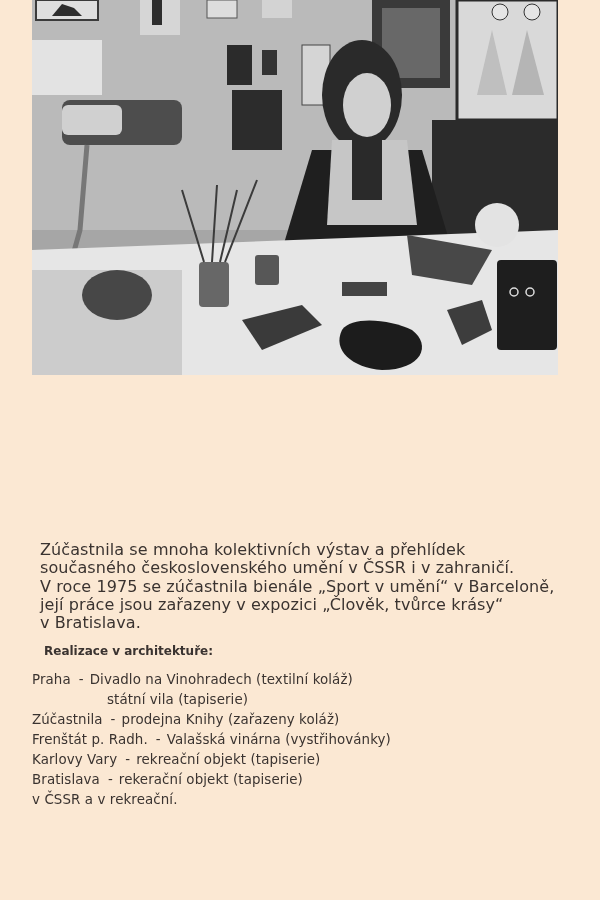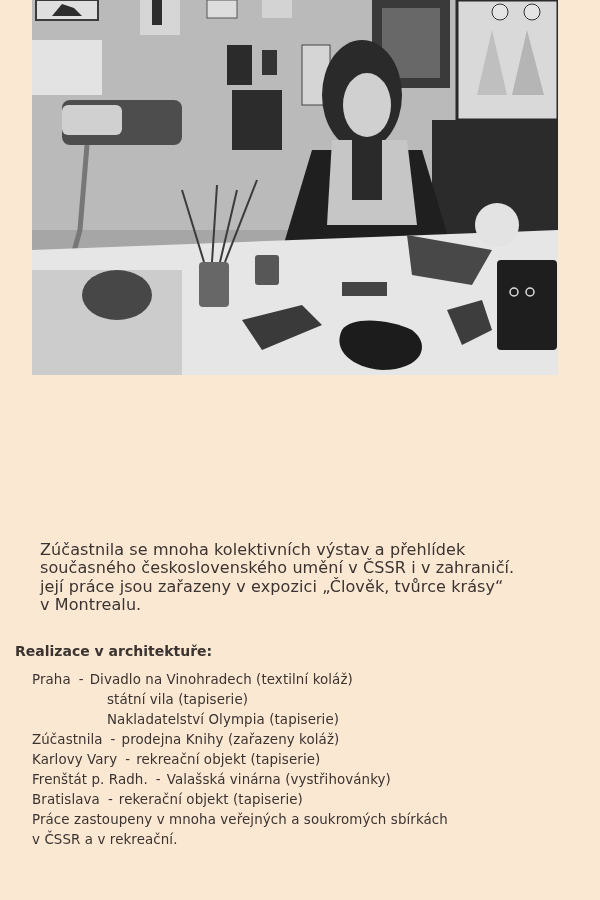--- a/index.html
+++ b/index.html
@@ -15,22 +15,22 @@
     background: #8d8a86; overflow: hidden;
     filter: grayscale(1);
   }
   .photo svg { display: block; }
   .text-block {
     position: absolute; left: 40px; top: 517px; width: 540px;
     font-size: 16px; line-height: 18.3px; letter-spacing: 0.1px; margin-top: 24px;
   }
   .text-block p { margin: 0; }
   .heading {
-    position: absolute; left: 15px; top: 642px;
-    font-size: 14px; font-weight: bold; line-height: 18px;
+    position: absolute; left: 44px; top: 642px;
+    font-size: 12px; font-weight: bold; line-height: 18px;
   }
   .list {
     position: absolute; left: 32px; top: 670px; width: 540px;
     font-size: 13.4px; line-height: 20px; letter-spacing: 0.1px;
   }
   .row { white-space: nowrap; height: 20px; }
   .indent { padding-left: 75px; }
   .sep { padding: 0 6px 0 8px; }
 </style>
 </head>
@@ -93,43 +93,40 @@
     <path d="M310 330 C320 315 360 320 380 330 C400 345 390 370 350 370 C320 368 300 350 310 330 Z" fill="#1c1c1c"></path>
     <path d="M415 310 L450 300 L460 330 L430 345 Z" fill="#3d3d3d"></path>
     <rect x="310" y="282" width="45" height="14" fill="#444"></rect>
     <path d="M375 235 L460 250 L440 285 L380 275 Z" fill="#4a4846"></path>
   </svg>
 </div>
 
 <div class="text-block">
   <p>Zúčastnila se mnoha kolektivních výstav a přehlídek</p>
   <p>současného československého umění v ČSSR i v zahraničí.</p>
+  <p>V roce 1975 se zúčastnila bienále „Sport v umění“ v Barceloně,</p>
   <p>její práce jsou zařazeny v expozici „Člověk, tvůrce krásy“</p>
-  <p>v Montrealu.</p>
+  <p>v Bratislava.</p>
 </div>
 
 <div class="heading">Realizace v architektuře:</div>
 
 <div class="list">
   <div class="row">
     <span>Praha</span><span class="sep">-</span><span>Divadlo na Vinohradech (textilní koláž)</span>
   </div>
   <div class="row indent">
     <span>státní vila (tapiserie)</span>
   </div>
-  <div class="row indent">
-    <span>Nakladatelství Olympia (tapiserie)</span>
+  <div class="row">
+    <span>Zúčastnila</span><span class="sep">-</span><span>prodejna Knihy (zařazeny koláž)</span>
   </div>
   <div class="row">
-    <span>Zúčastnila</span><span class="sep">-</span><span>prodejna Knihy (zařazeny koláž)</span>
+    <span>Frenštát p. Radh.</span><span class="sep">-</span><span>Valašská vinárna (vystřihovánky)</span>
   </div>
   <div class="row">
     <span>Karlovy Vary</span><span class="sep">-</span><span>rekreační objekt (tapiserie)</span>
   </div>
   <div class="row">
-    <span>Frenštát p. Radh.</span><span class="sep">-</span><span>Valašská vinárna (vystřihovánky)</span>
-  </div>
-  <div class="row">
     <span>Bratislava</span><span class="sep">-</span><span>rekerační objekt (tapiserie)</span>
   </div>
-  <div class="row">Práce zastoupeny v mnoha veřejných a soukromých sbírkách</div>
   <div class="row">v ČSSR a v rekreační.</div>
 </div>
 
 </body></html>

